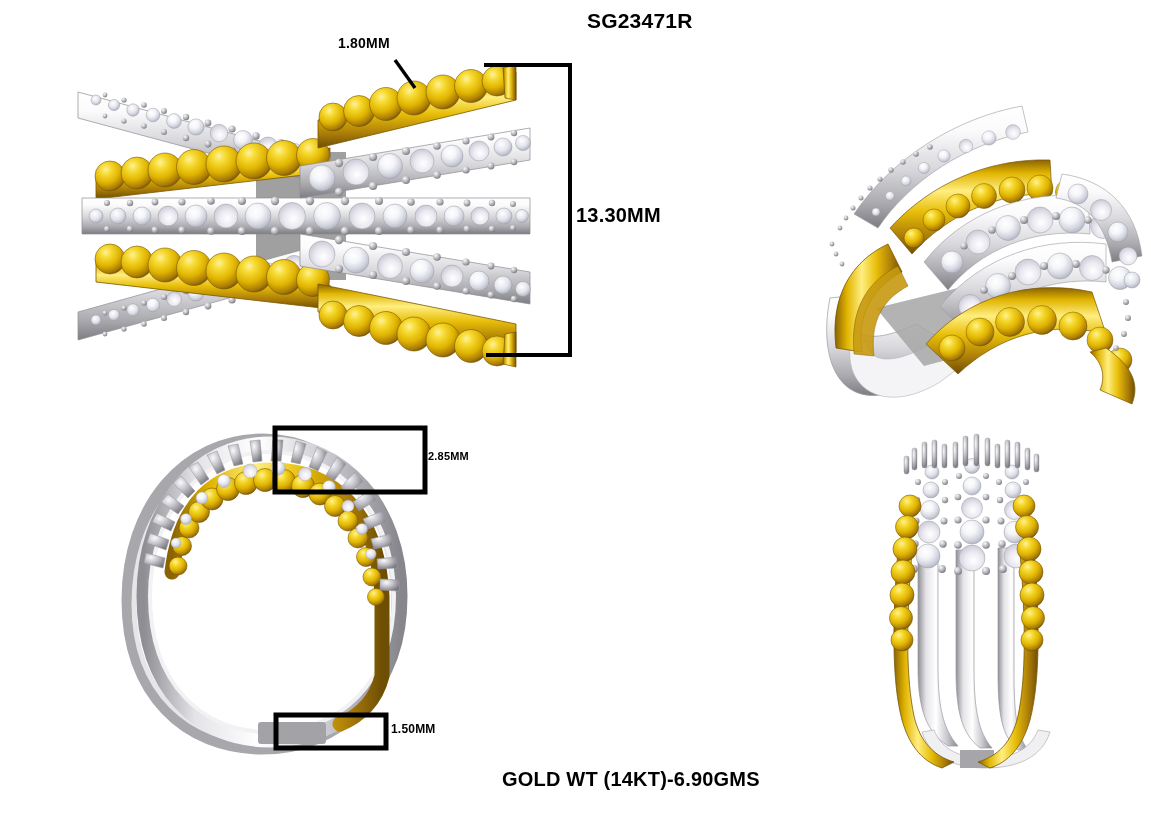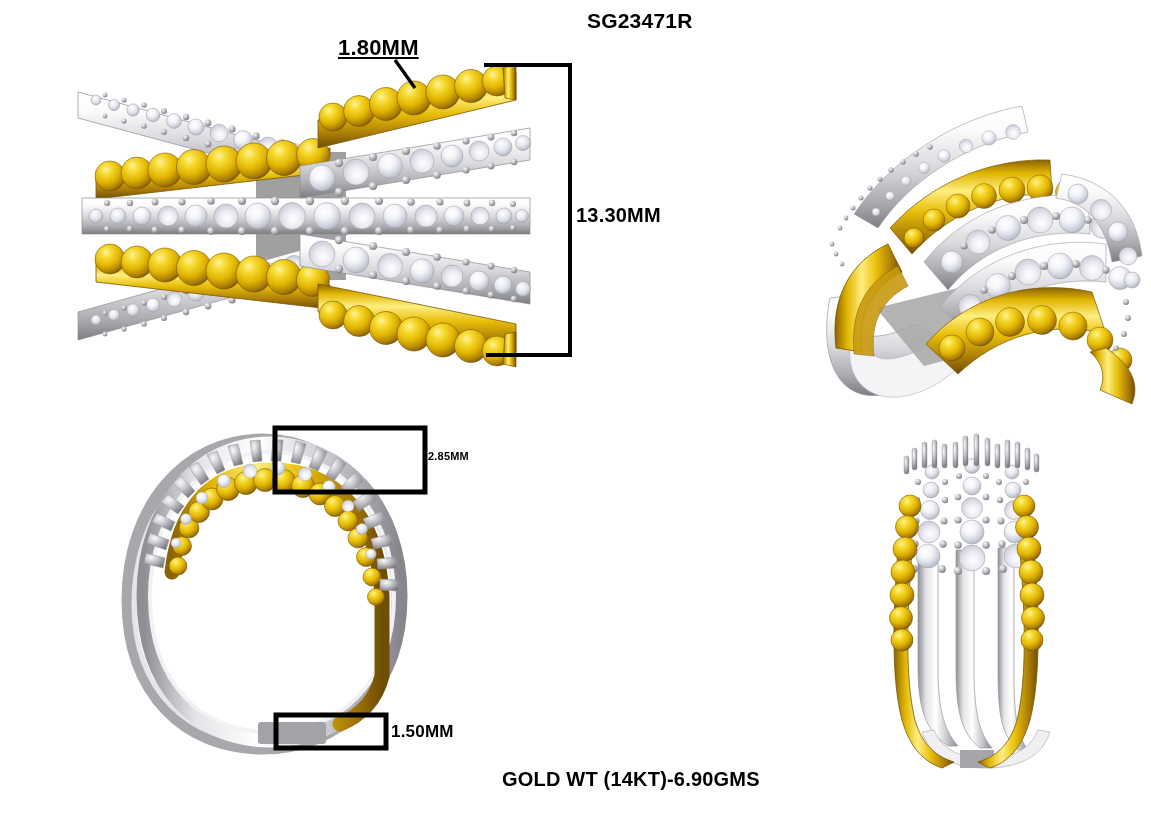--- a/index.html
+++ b/index.html
@@ -1,24 +1,24 @@
 <!DOCTYPE html>
 <html><head>
 <meta charset="utf-8">
 <style>
   html,body{margin:0;padding:0;background:#ffffff;}
   body{width:1151px;height:819px;position:relative;overflow:hidden;
        font-family:"Liberation Sans",sans-serif;color:#000;}
   .canvas{position:absolute;inset:0;}
   .lbl{position:absolute;font-weight:bold;white-space:nowrap;letter-spacing:.2px;}
   #title{font-size:21px;left:587px;top:9px;}
-  #dim-180{font-size:22px;left:338px;top:35px;text-decoration:underline;}
+  #dim-180{font-size:14px;left:338px;top:35px;}
   #dim-1330{font-size:20px;left:576px;top:204px;}
   #dim-285{font-size:11px;left:428px;top:450px;}
-  #dim-150{font-size:17px;left:391px;top:722px;}
+  #dim-150{font-size:12px;left:391px;top:722px;}
   #goldwt{font-size:20px;left:502px;top:768px;}
   svg{position:absolute;left:0;top:0;overflow:visible;}
 </style>
 </head>
 <body>
 
 <div class="canvas">
 
   <div class="lbl" id="title">SG23471R</div>
   <div class="lbl" id="dim-180">1.80MM</div>

